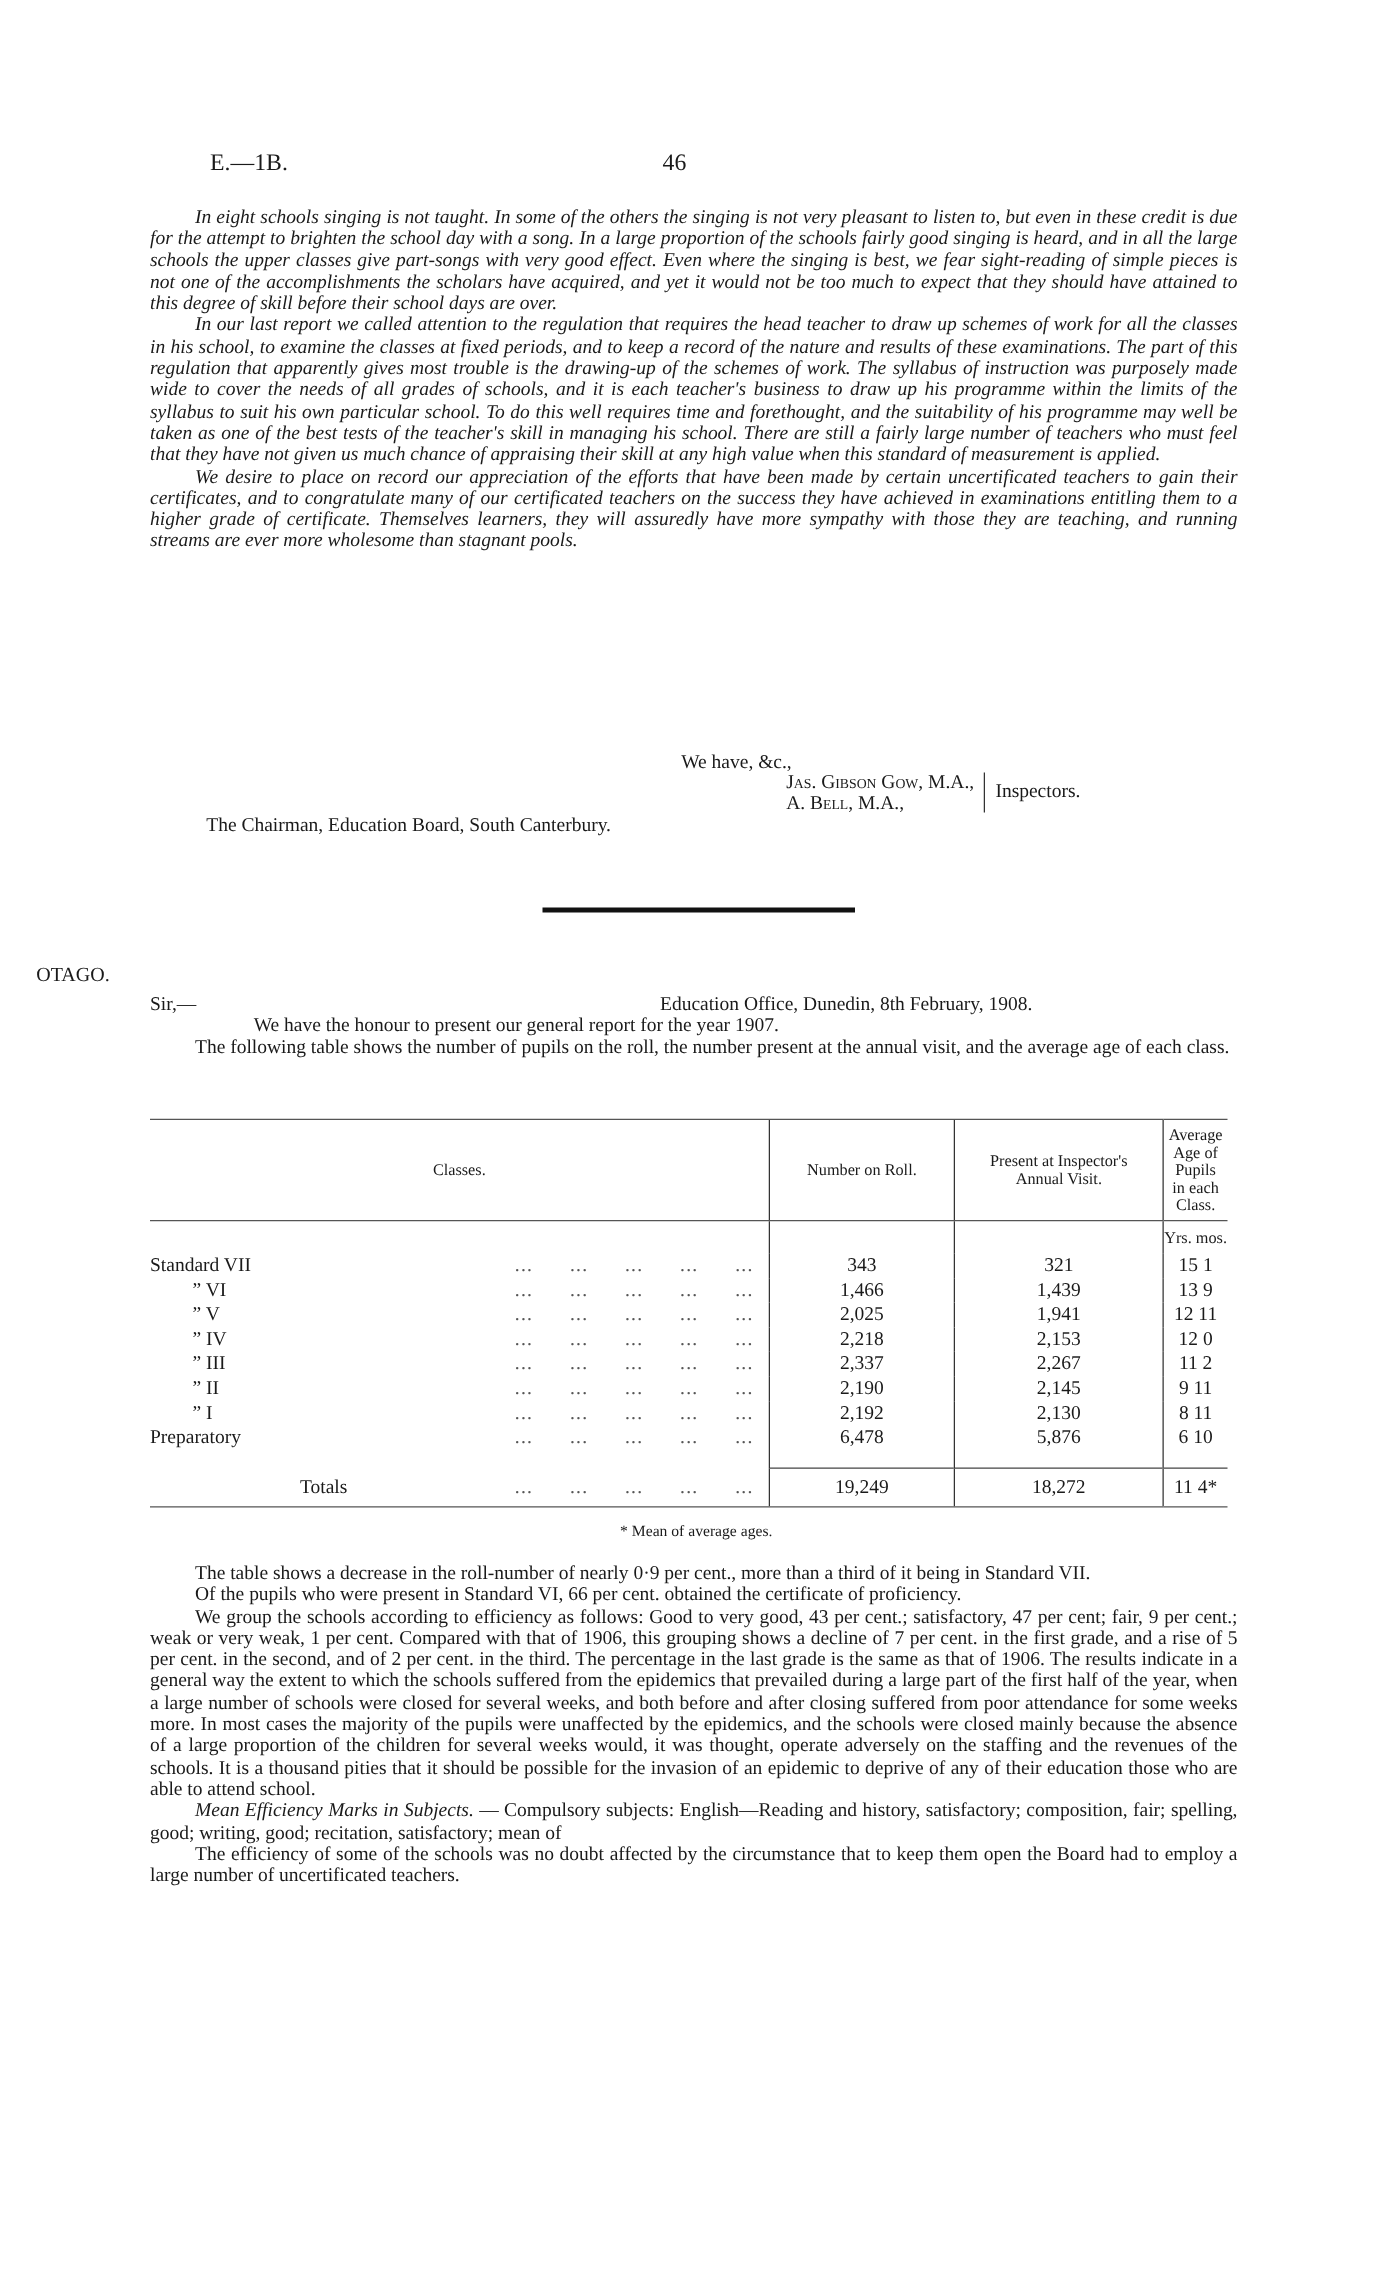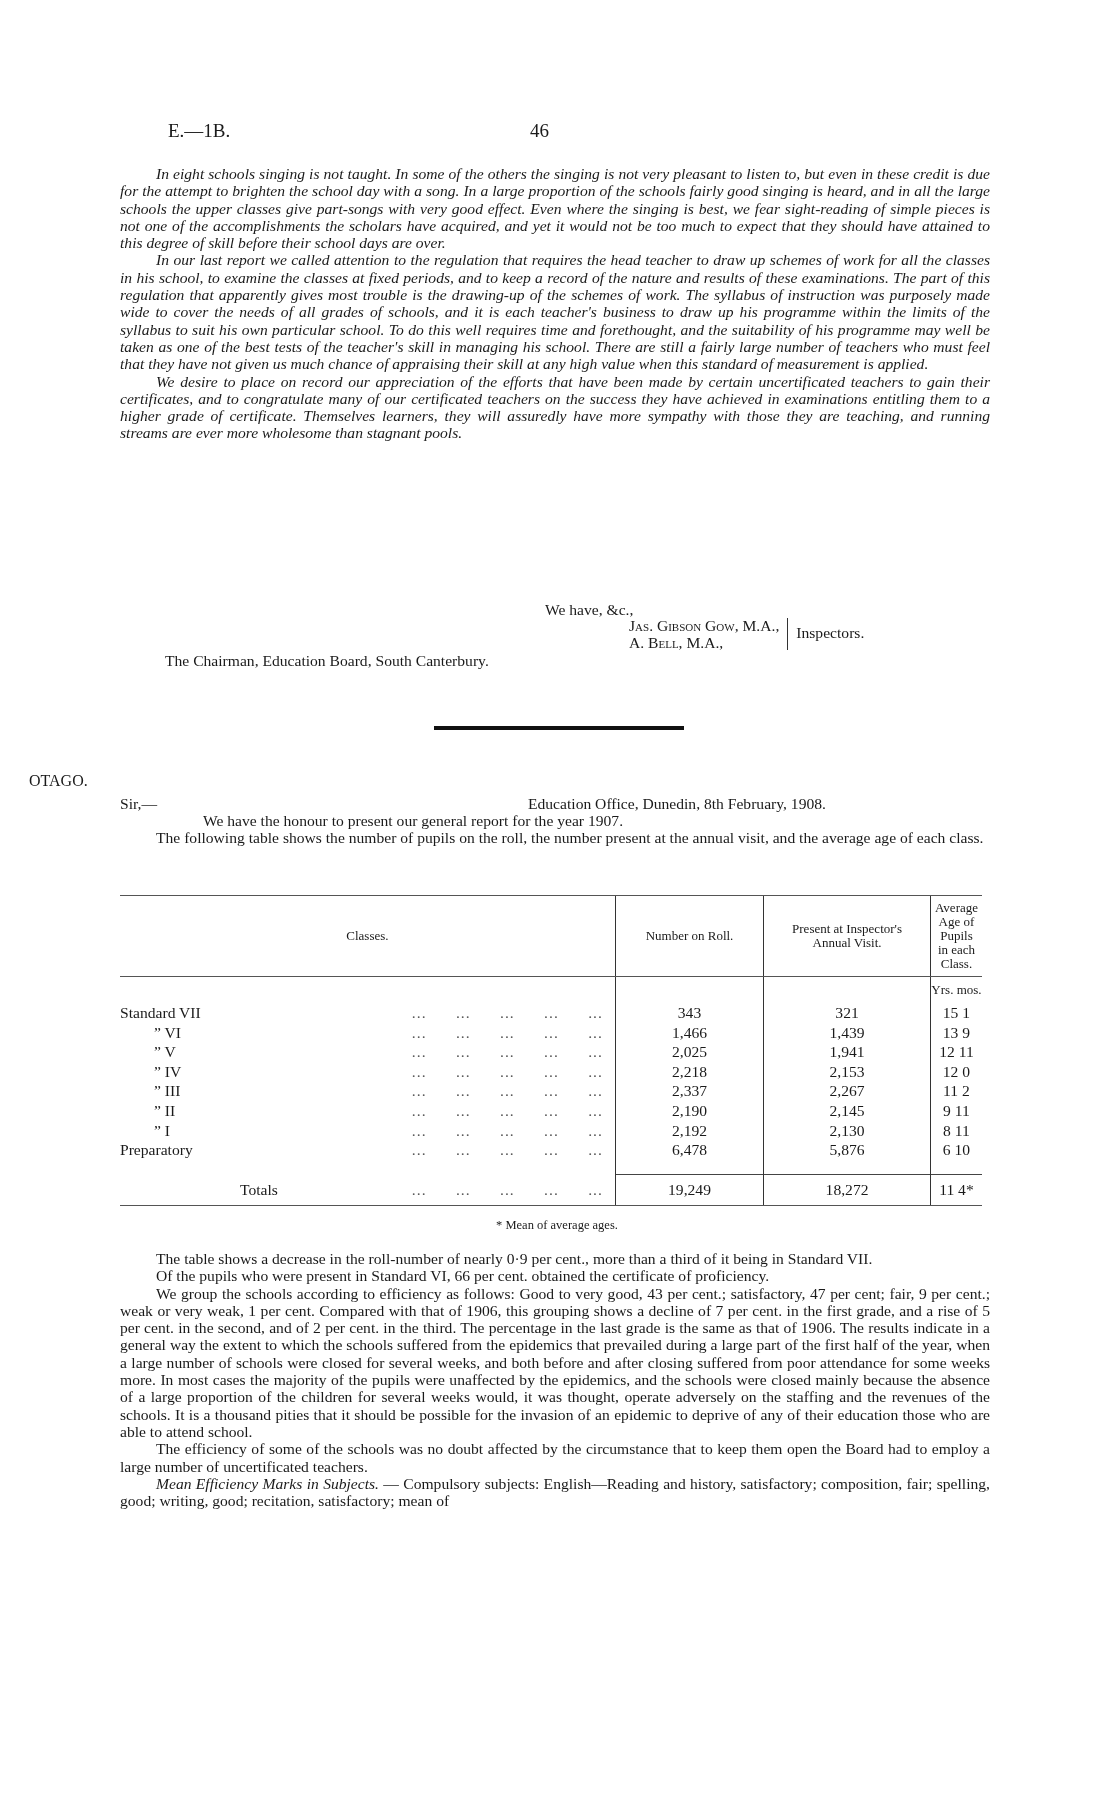--- a/index.html
+++ b/index.html
@@ -143,15 +143,15 @@
     </tbody>
   </table>
 </div>
 
 <div class="abs footnote">* Mean of average ages.</div>
 
 <div class="abs body-text" style="top:1250px;">
   <p>The table shows a decrease in the roll-number of nearly 0·9 per cent., more than a third of it being in Standard VII.</p>
   <p>Of the pupils who were present in Standard VI, 66 per cent. obtained the certificate of proficiency.</p>
   <p>We group the schools according to efficiency as follows: Good to very good, 43 per cent.; satisfactory, 47 per cent; fair, 9 per cent.; weak or very weak, 1 per cent. Compared with that of 1906, this grouping shows a decline of 7 per cent. in the first grade, and a rise of 5 per cent. in the second, and of 2 per cent. in the third. The percentage in the last grade is the same as that of 1906. The results indicate in a general way the extent to which the schools suffered from the epidemics that prevailed during a large part of the first half of the year, when a large number of schools were closed for several weeks, and both before and after closing suffered from poor attendance for some weeks more. In most cases the majority of the pupils were unaffected by the epidemics, and the schools were closed mainly because the absence of a large proportion of the children for several weeks would, it was thought, operate adversely on the staffing and the revenues of the schools. It is a thousand pities that it should be possible for the invasion of an epidemic to deprive of any of their education those who are able to attend school.</p>
+  <p><em>Mean Efficiency Marks in Subjects.</em><span> — Compulsory subjects: English—Reading and history, satisfactory; composition, fair; spelling, good; writing, good; recitation, satisfactory; mean of</span></p>
   <p>The efficiency of some of the schools was no doubt affected by the circumstance that to keep them open the Board had to employ a large number of uncertificated teachers.</p>
-  <p><em>Mean Efficiency Marks in Subjects.</em><span> — Compulsory subjects: English—Reading and history, satisfactory; composition, fair; spelling, good; writing, good; recitation, satisfactory; mean of</span></p>
 </div>
 
 </body></html>

